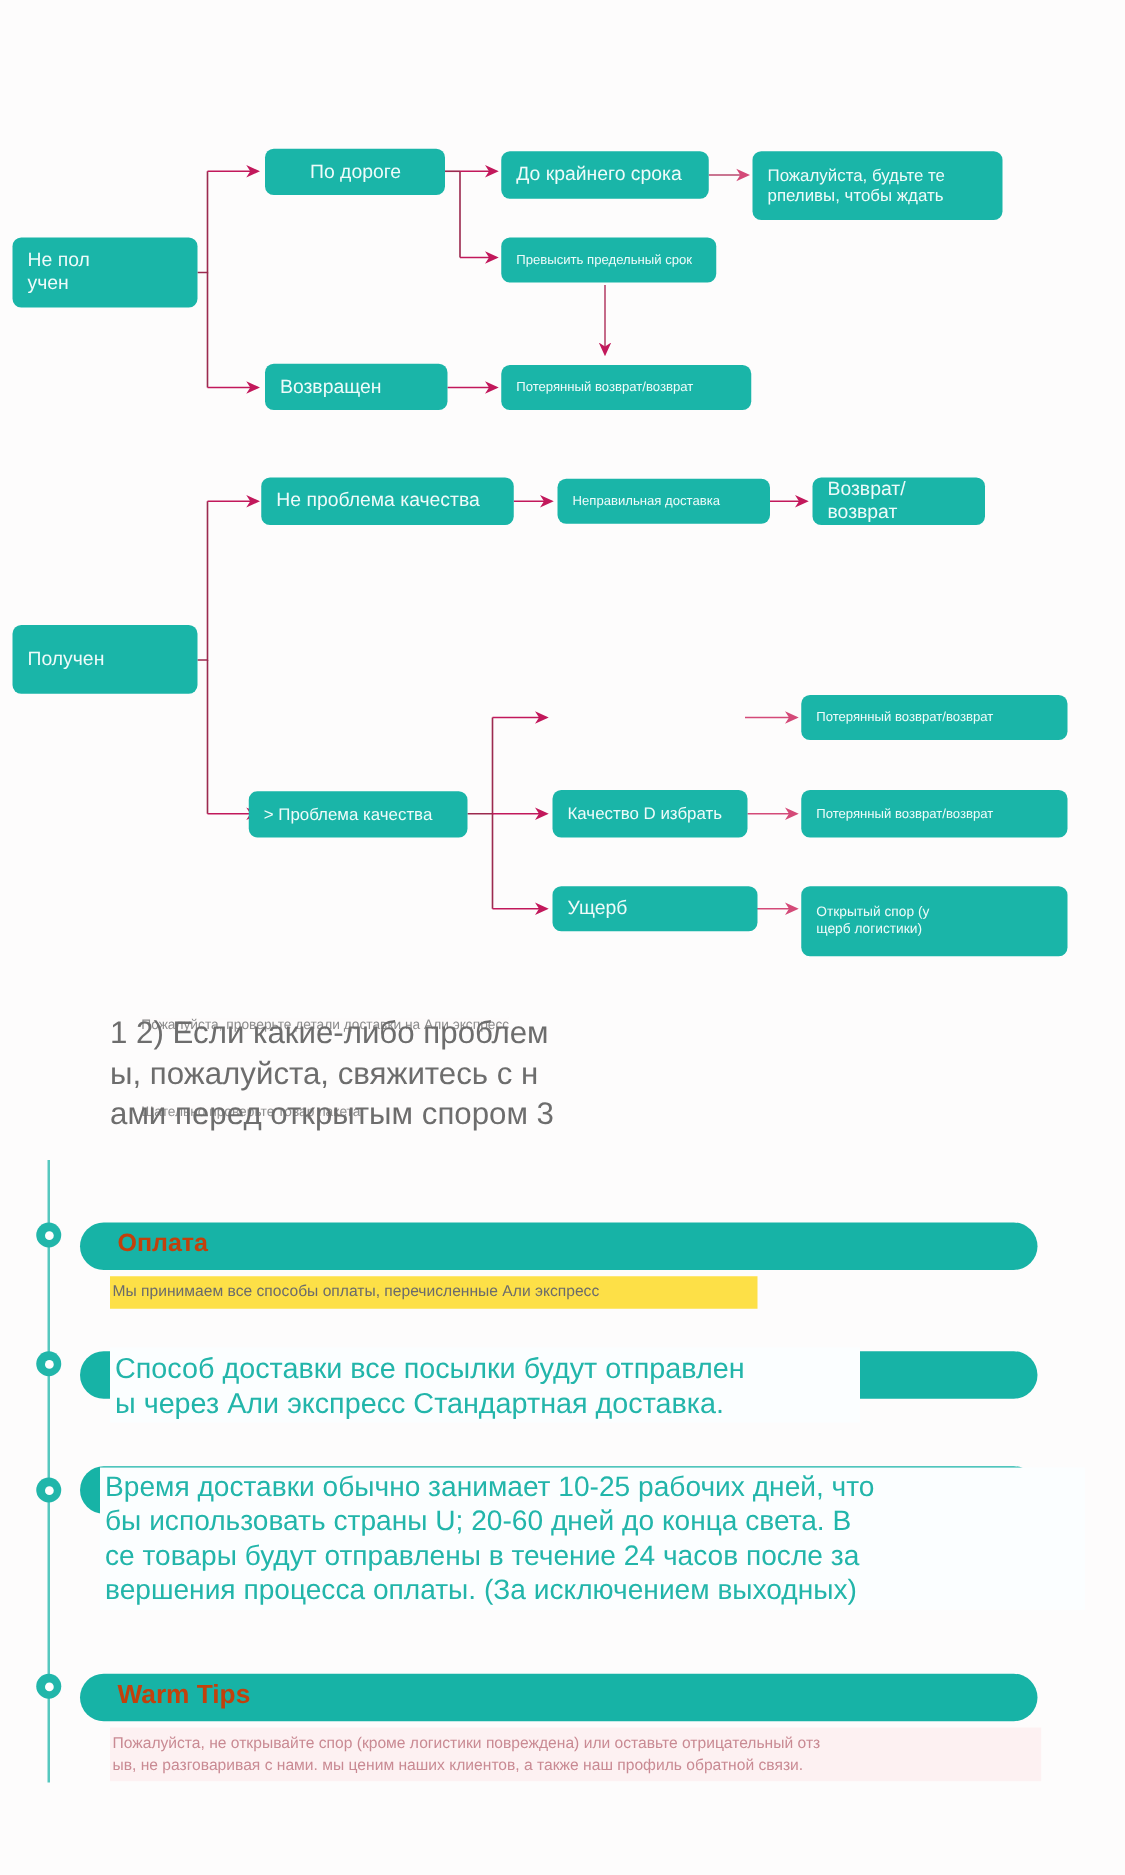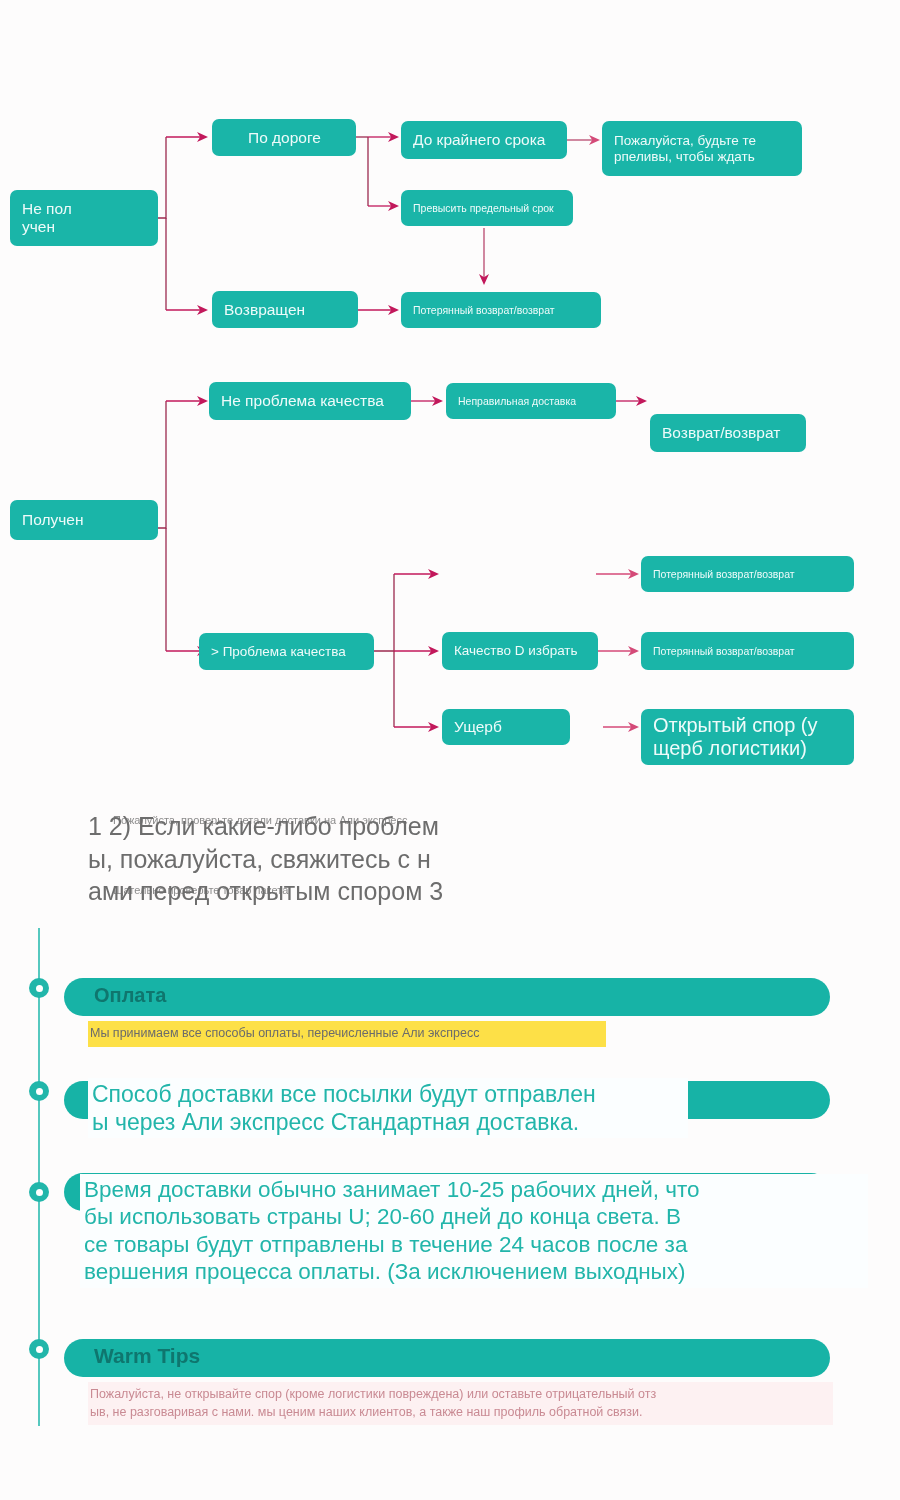--- a/index.html
+++ b/index.html
@@ -23,21 +23,21 @@
     color: #eefbfa;
     display: flex;
     align-items: center;
     padding: 0 12px;
     line-height: 1.15;
     white-space: pre-line;
   }
   .node.big  { font-size: 15.5px; }
   .node.mid  { font-size: 13.5px; }
   .node.sm   { font-size: 10.5px; }
-  .node.xl   { font-size: 20px; }
+  .node.xl   { font-size: 11px; }
 
   
   .notes { position: absolute; left: 0; top: 800px; width: 900px; height: 130px; }
   .note-small {
     position: absolute;
     font-size: 11px;
     color: #8c8c8c;
     background: rgba(253,250,250,0.55);
     white-space: nowrap;
   }
@@ -67,21 +67,21 @@
     background: #ffffff; display: block;
   }
   .pill {
     position: absolute;
     height: 38px;
     background: #17b3a6;
     border-radius: 19px;
   }
   .pill-label {
     position: absolute;
-    color: #0f766e;
+    color: #c2410c;
     font-weight: bold;
     white-space: nowrap;
   }
   .ov-text {
     position: absolute;
     background: #fbfeff;
     color: #22b5aa;
     line-height: 1.22;
     white-space: pre-line;
   }
@@ -161,34 +161,34 @@
 
     <div class="node big" style="left:401px; top:121px; width:166px; height:38px;">До крайнего срока</div>
 
     <div class="node mid" style="left:602px; top:121px; width:200px; height:55px;">Пожалуйста, будьте те
 рпеливы, чтобы ждать</div>
 
     <div class="node sm" style="left:401px; top:190px; width:172px; height:36px;">Превысить предельный срок</div>
 
     <div class="node sm" style="left:401px; top:292px; width:200px; height:36px;">Потерянный возврат/возврат</div>
 
-    <div class="node big" style="left:10px; top:500px; width:148px; height:40px;">Получен</div>
+    <div class="node big" style="left:10px; top:500px; width:148px; height:55px;">Получен</div>
 
     <div class="node big" style="left:209px; top:382px; width:202px; height:38px;">Не проблема качества</div>
 
     <div class="node sm" style="left:446px; top:383px; width:170px; height:36px;">Неправильная доставка</div>
 
-    <div class="node big" style="left:650px; top:382px; width:156px; height:38px;margin-top:32px;">Возврат/возврат</div>
+    <div class="node big" style="left:650px; top:382px; width:138px; height:38px;">Возврат/возврат</div>
 
     <div class="node mid" style="left:199px; top:633px; width:175px; height:37px;">&gt; Проблема качества</div>
 
 
     <div class="node mid" style="left:442px; top:632px; width:156px; height:38px;">Качество D избрать</div>
 
-    <div class="node big" style="left:442px; top:709px; width:128px; height:36px;">Ущерб</div>
+    <div class="node big" style="left:442px; top:709px; width:164px; height:36px;">Ущерб</div>
 
     <div class="node sm" style="left:641px; top:556px; width:213px; height:36px;">Потерянный возврат/возврат</div>
 
     <div class="node sm" style="left:641px; top:632px; width:213px; height:38px;">Потерянный возврат/возврат</div>
 
     <div class="node xl" style="left:641px; top:709px; width:213px; height:56px;">Открытый спор (у
 щерб логистики)</div>
   </div>
 
   <div class="notes">

